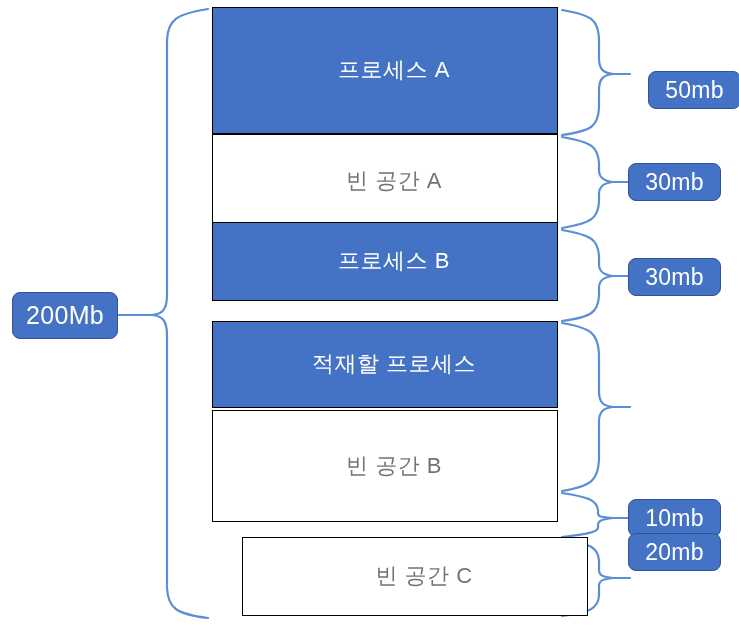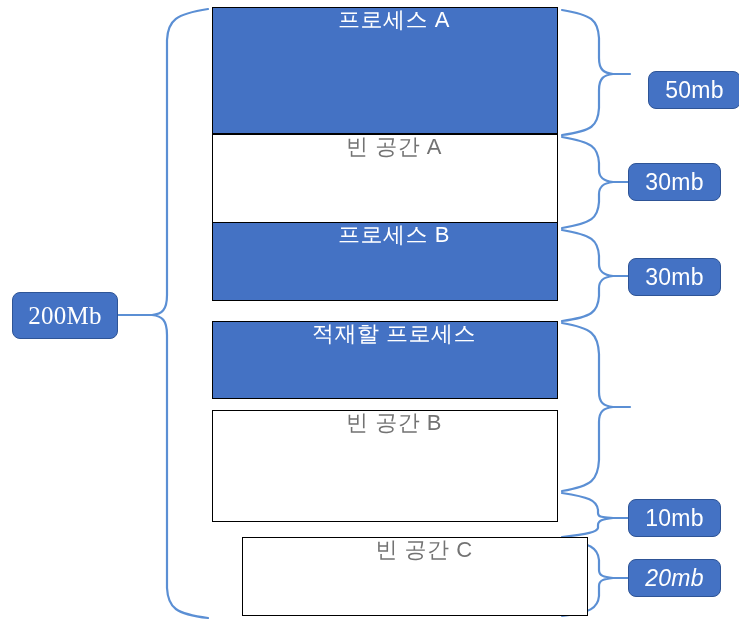--- a/index.html
+++ b/index.html
@@ -31,20 +31,21 @@
     height: 609px;
   }
 
   .mem-block {
     position: absolute;
     left: 0;
     width: 346px;
     box-sizing: border-box;
     border: 1.6px solid #000000;
     display: flex;
+    align-items: center;
     justify-content: center;
     overflow: hidden;
     padding-left: 18px;
   }
   .mem-block.used {
     background: #4472C4;
   }
   .mem-block.free {
     background: #ffffff;
   }
@@ -70,21 +71,20 @@
     justify-content: center;
     font-size: 25px;
     letter-spacing: 0.3px;
   }
   .pill.total {
     left: 12px;
     top: 292px;
     width: 106px;
     height: 47px;
     font-size: 25px;
-    font-family: Liberation Serif, serif;
   }
   .pill.size {
     width: 93px;
     height: 38px;
     font-size: 23px;
   }
 
   
   #braces {
     position: absolute;
@@ -159,21 +159,21 @@
     </div>
 
     <div class="mem-block free" style="top:127px;height:94px;">
       <span class="mem-label">빈 공간 A</span>
     </div>
 
     <div class="mem-block used" style="top:215px;height:79px;">
       <span class="mem-label">프로세스 B</span>
     </div>
 
-    <div class="mem-block used" style="top:314px;height:78px;">
+    <div class="mem-block used" style="top:314px;height:87px;">
       <span class="mem-label">적재할 프로세스</span>
     </div>
 
     <div class="mem-block free" style="top:403px;height:112px;">
       <span class="mem-label">빈 공간 B</span>
     </div>
 
 
     <div class="mem-block free" style="top:530px;height:79px;margin-left:30px;">
       <span class="mem-label">빈 공간 C</span>
@@ -182,15 +182,15 @@
 
   <div class="pill size" style="left:628px;top:71px;margin-left:20px;">50mb</div>
 
   <div class="pill size" style="left:628px;top:163px;">30mb</div>
 
   <div class="pill size" style="left:628px;top:258px;">30mb</div>
 
 
   <div class="pill size" style="left:628px;top:499px;">10mb</div>
 
-  <div class="pill size" style="left:628px;top:559px;font-style:italic;">20mb</div>
+  <div class="pill size" style="left:628px;top:533px;">20mb</div>
 
 </div>
 
 </body></html>

